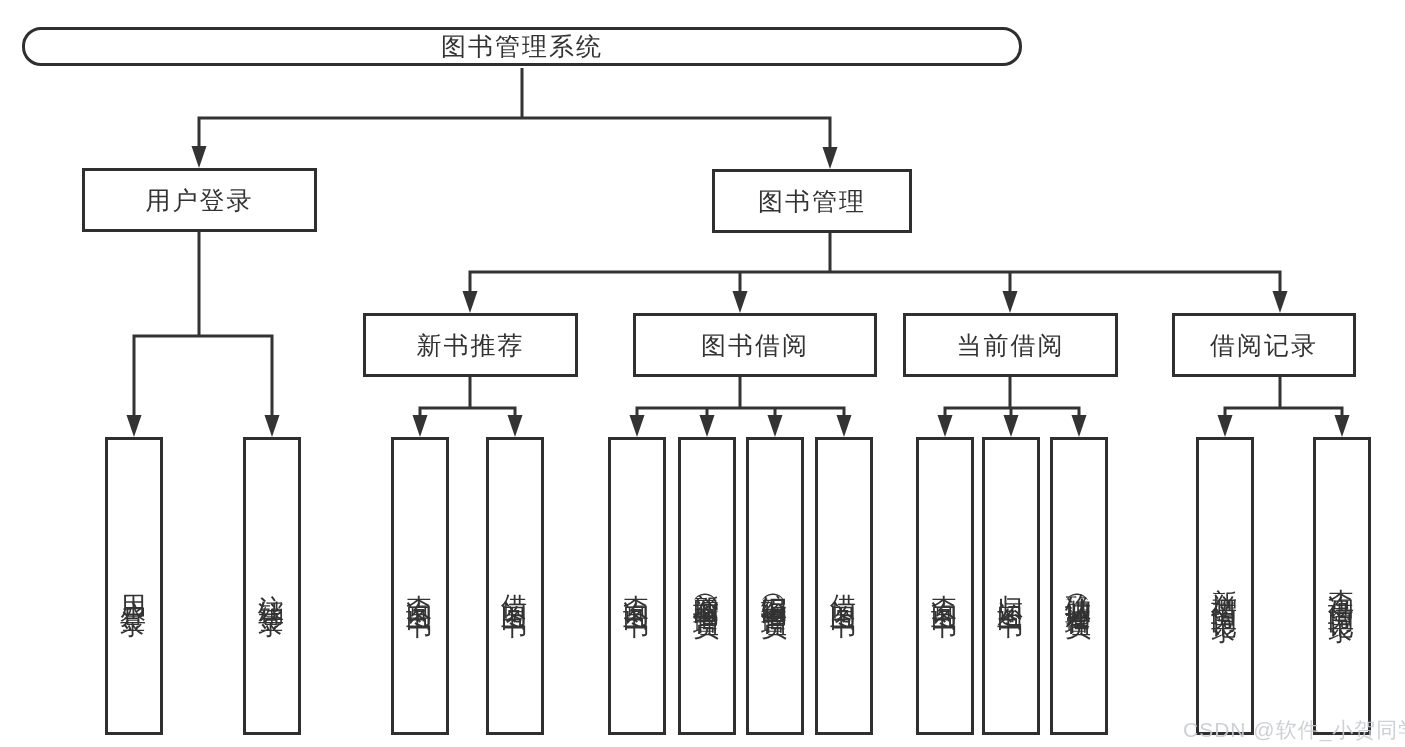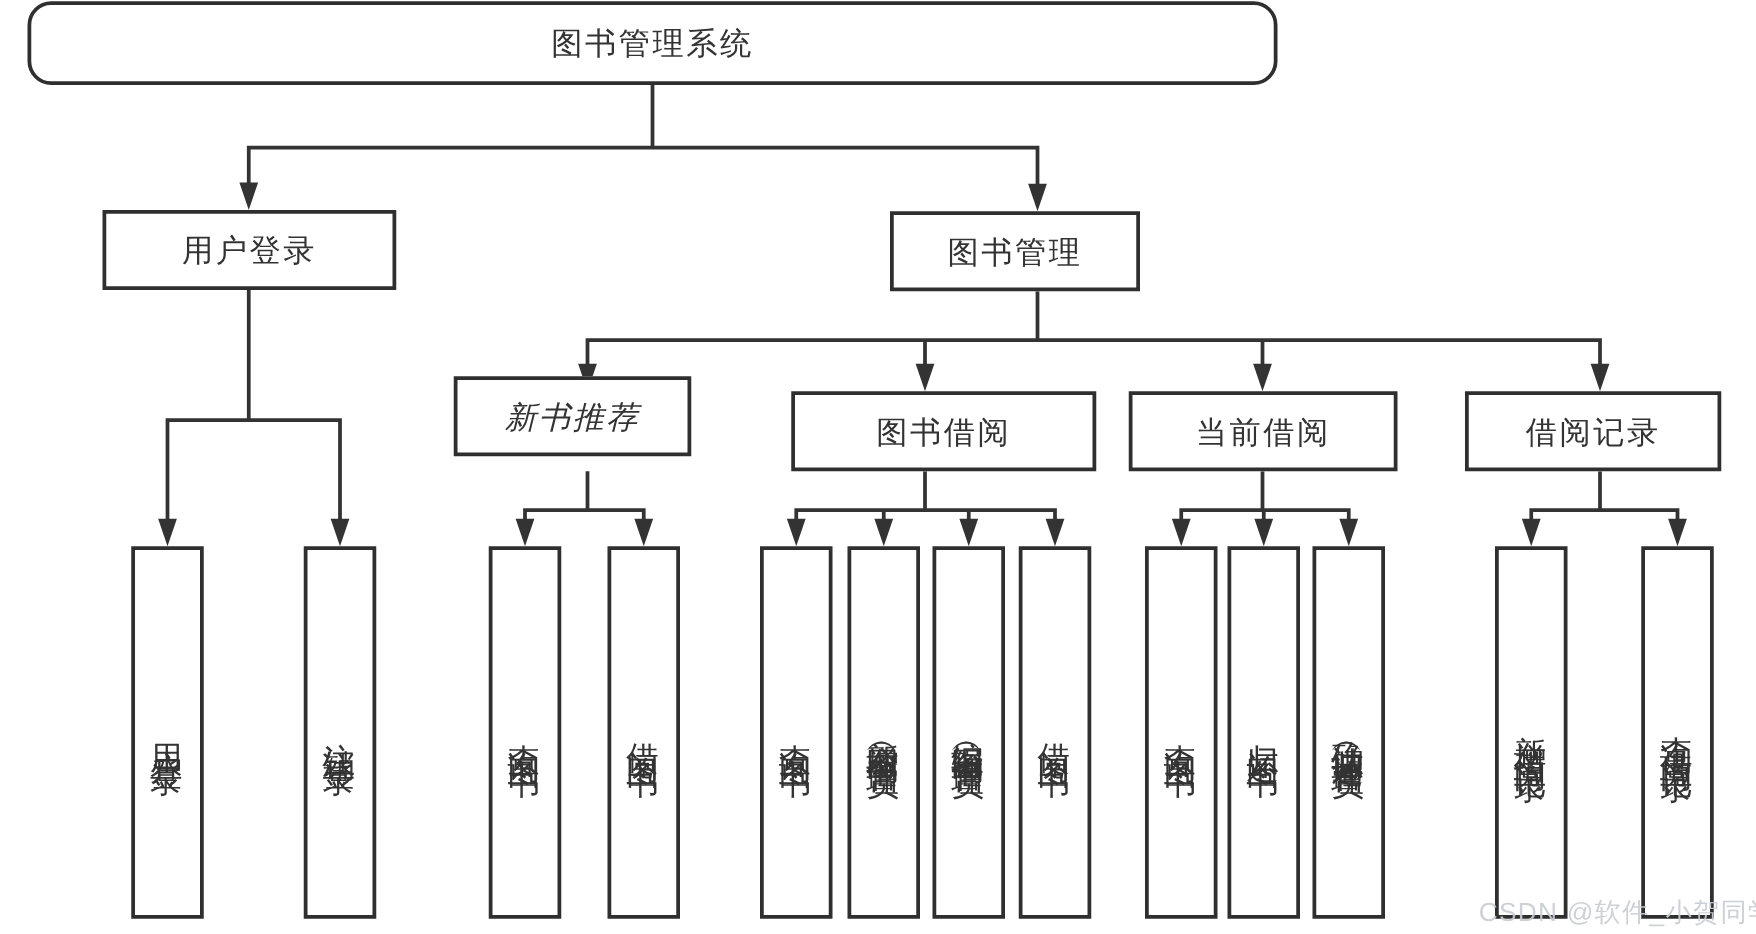--- a/index.html
+++ b/index.html
@@ -95,41 +95,41 @@
       <polygon points="767.5,415 782.5,415 775,437"></polygon>
       <polygon points="836.5,415 851.5,415 844,437"></polygon>
       <polygon points="937.5,415 952.5,415 945,437"></polygon>
       <polygon points="1003.5,415 1018.5,415 1011,437"></polygon>
       <polygon points="1071.5,415 1086.5,415 1079,437"></polygon>
       <polygon points="1217.5,415 1232.5,415 1225,437"></polygon>
       <polygon points="1334.5,415 1349.5,415 1342,437"></polygon>
     </g>
   </svg>
 
-  <div class="node hnode" style="left:22px; top:1px; width:1000px; height:67px;border-radius:19px;">
+  <div class="node hnode" style="left:22px; top:27px; width:1000px; height:39px;border-radius:19px;">
     <span class="lbl">图书管理系统</span>
   </div>
 
   <div class="node hnode" style="left:82px; top:168px; width:235px; height:64px;">
     <span class="lbl">用户登录</span>
   </div>
   <div class="node hnode" style="left:712px; top:169px; width:200px; height:64px;">
     <span class="lbl">图书管理</span>
   </div>
 
-  <div class="node hnode" style="left:363px; top:301px; width:190px; height:64px;font-style:italic;">
+  <div class="node hnode" style="left:363px; top:313px; width:215px; height:64px;">
     <span class="lbl">新书推荐</span>
   </div>
   <div class="node hnode" style="left:633px; top:313px; width:244px; height:64px;">
     <span class="lbl">图书借阅</span>
   </div>
   <div class="node hnode" style="left:903px; top:313px; width:215px; height:64px;">
     <span class="lbl">当前借阅</span>
   </div>
-  <div class="node hnode" style="left:1172px; top:313px; width:205px; height:64px;">
+  <div class="node hnode" style="left:1172px; top:313px; width:184px; height:64px;">
     <span class="lbl">借阅记录</span>
   </div>
 
   <div class="node vnode" style="left:105px;">
     <span class="lbl">用户登录</span>
   </div>
   <div class="node vnode" style="left:243px;">
     <span class="lbl">注销登录</span>
   </div>
 

